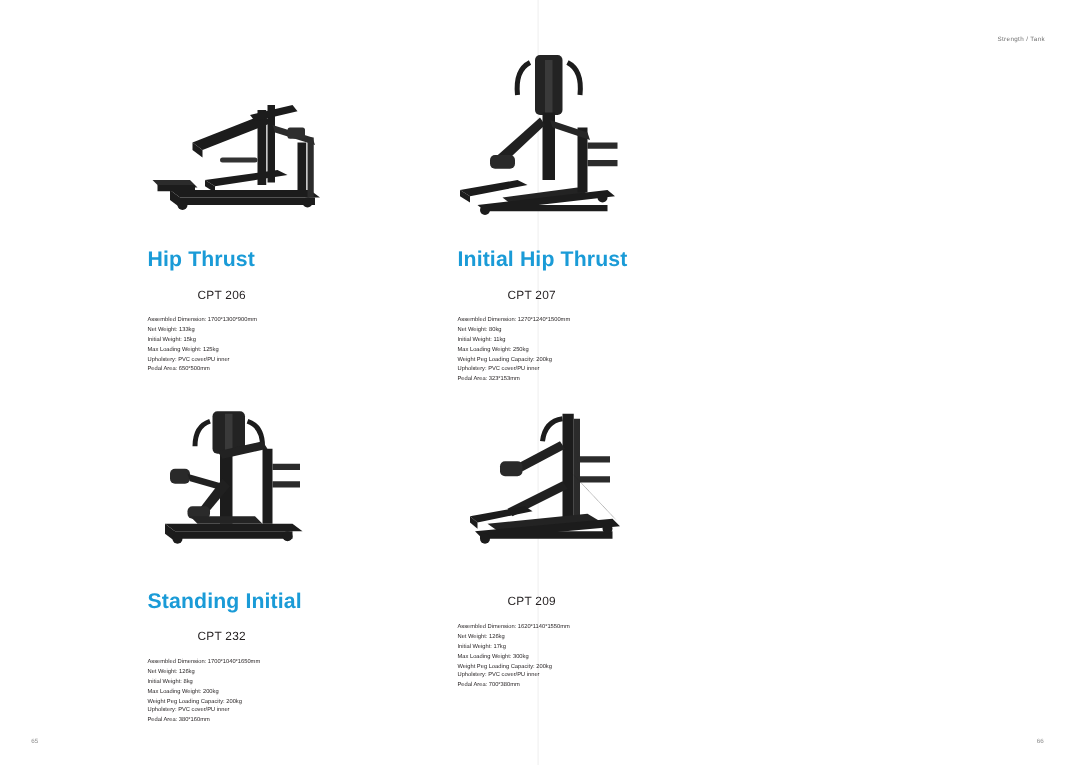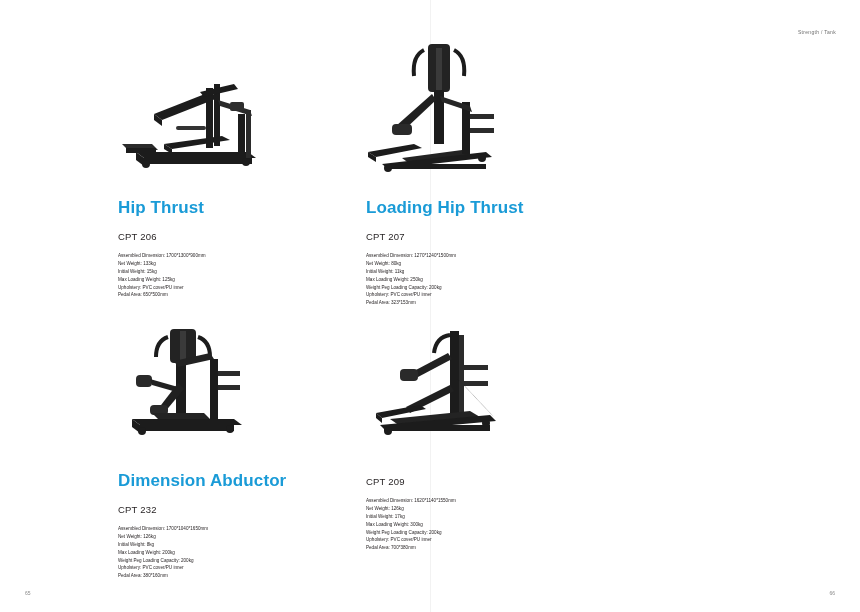--- a/index.html
+++ b/index.html
@@ -68,20 +68,21 @@
     letter-spacing: 0.1px;
     margin: 0;
     padding: 0;
   }
   .cell .title-wrap { margin-top: 8px; }
   .product-code {
     font-size: 9.5px;
     color: #231f20;
     margin-top: 13px;
     letter-spacing: 0.2px;
+    margin-left: 40px;
   }
   .specs {
     margin-top: 10px;
     font-size: 4.6px;
     line-height: 1.72;
     color: #231f20;
   }
   .spec-line { white-space: nowrap; }
 
   .folio {
@@ -185,21 +186,21 @@
             <rect x="104" y="88" width="24" height="5" fill="#2b2b2b"></rect>
 
             <polygon points="74,56 104,66 106,72 76,62" fill="#262626"></polygon>
 
             <circle cx="22" cy="128" r="4"></circle>
             <circle cx="116" cy="118" r="4"></circle>
           </g>
         </svg>
       </div>
       <div class="title-wrap">
-        <div class="product-title">Loading Hip Thrust</div>
+        <div class="product-title">Initial Hip Thrust</div>
       </div>
       <div class="product-code">CPT 207</div>
       <div class="specs">
         <div class="spec-line">Assembled Dimension: 1270*1240*1500mm</div>
         <div class="spec-line">Net Weight: 80kg</div>
         <div class="spec-line">Initial Weight: 11kg</div>
         <div class="spec-line">Max Loading Weight: 250kg</div>
         <div class="spec-line">Weight Peg Loading Capacity: 200kg</div>
         <div class="spec-line">Upholstery: PVC cover/PU inner</div>
         <div class="spec-line">Pedal Area: 323*153mm</div>
@@ -237,21 +238,21 @@
             <rect x="20" y="112" width="96" height="6"></rect>
             <polygon points="14,106 22,112 22,120 14,114"></polygon>
 
             <polygon points="34,100 86,100 92,106 40,106" fill="#242424"></polygon>
             <circle cx="24" cy="118" r="4"></circle>
             <circle cx="112" cy="116" r="4"></circle>
           </g>
         </svg>
       </div>
       <div class="title-wrap">
-        <div class="product-title">Dimension Abductor</div>
+        <div class="product-title">Standing Initial</div>
       </div>
       <div class="product-code">CPT 232</div>
       <div class="specs">
         <div class="spec-line">Assembled Dimension: 1700*1040*1650mm</div>
         <div class="spec-line">Net Weight: 126kg</div>
         <div class="spec-line">Initial Weight: 8kg</div>
         <div class="spec-line">Max Loading Weight: 200kg</div>
         <div class="spec-line">Weight Peg Loading Capacity: 200kg</div>
         <div class="spec-line">Upholstery: PVC cover/PU inner</div>
         <div class="spec-line">Pedal Area: 380*160mm</div>

